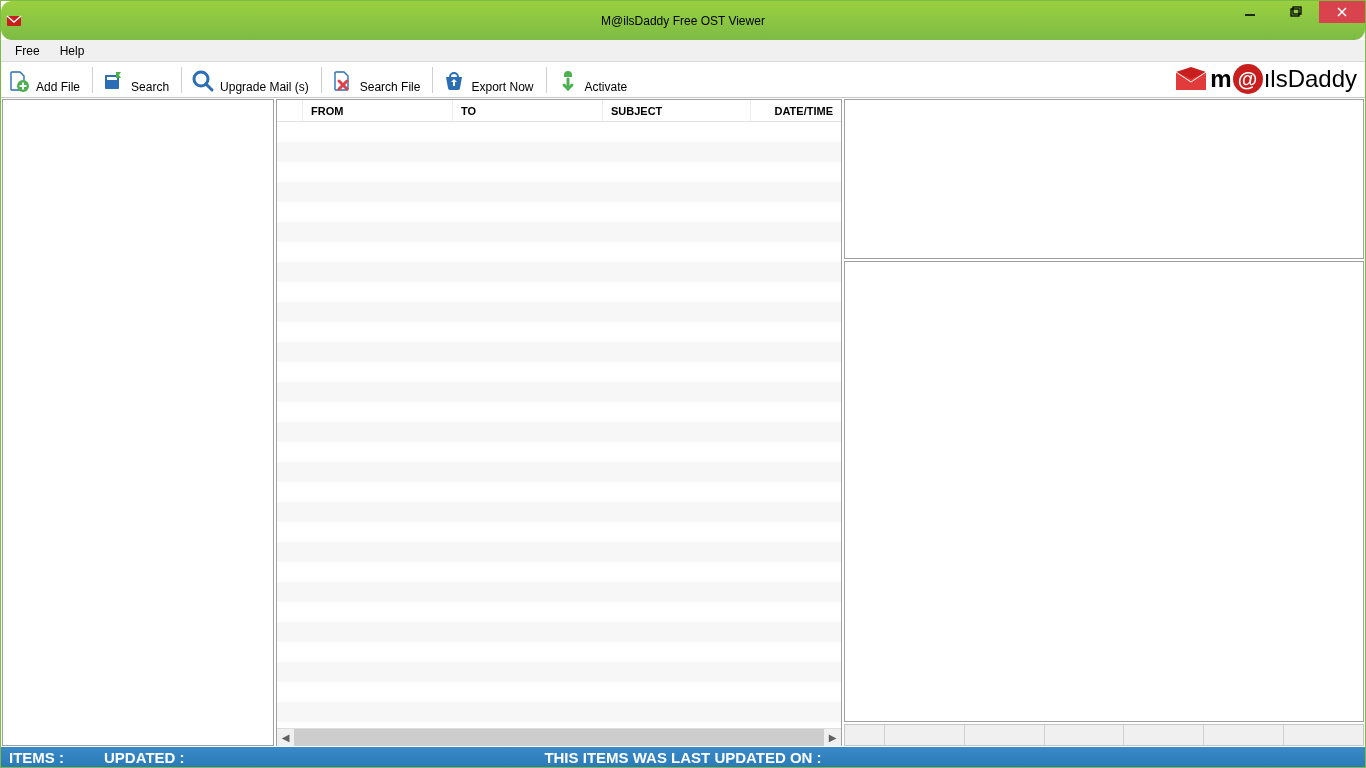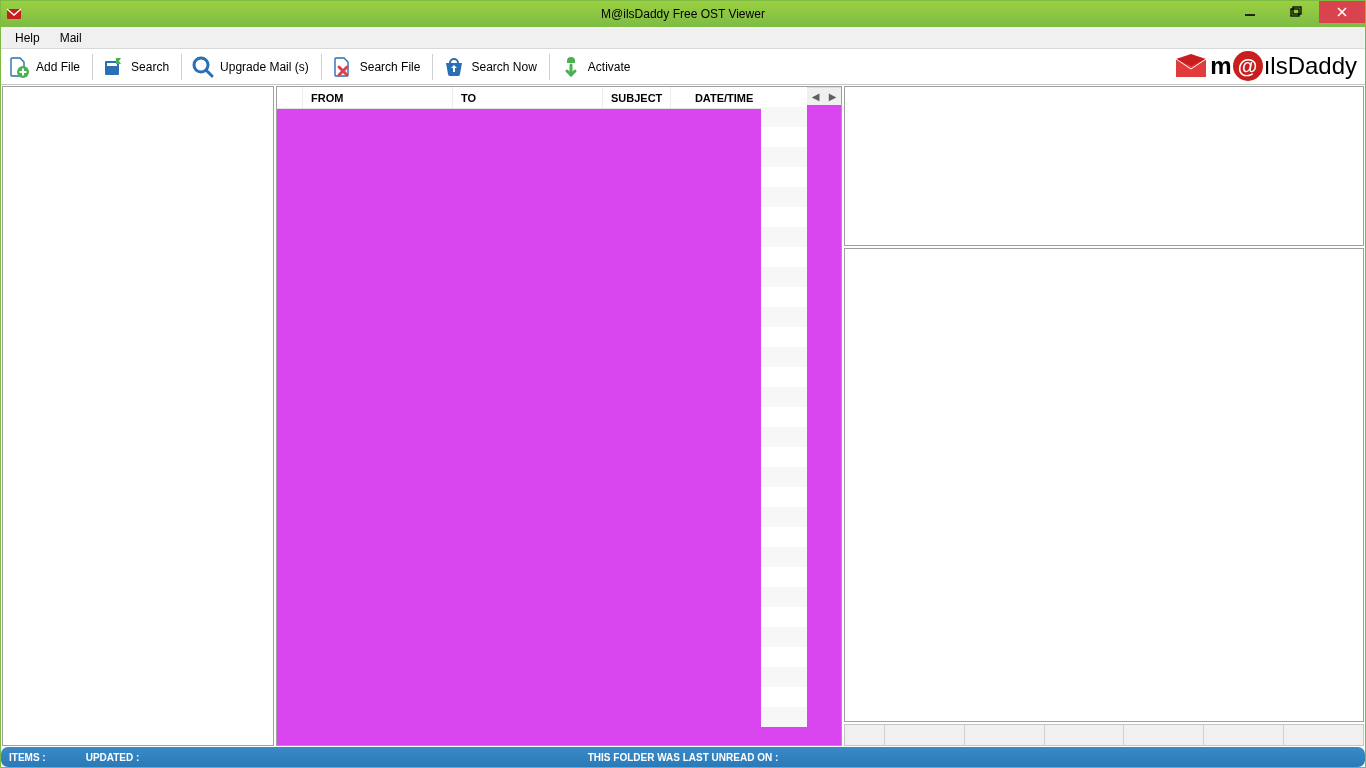--- a/index.html
+++ b/index.html
@@ -8,26 +8,27 @@
     font-size: 12px;
     color:#000;
     width:1366px; height:768px;
     overflow:hidden;
     background:#fff;
     display:flex; flex-direction:column;
     border:1px solid #7dbb45;
   }
   
   .title-bar {
-    height:26px;
+    height:39px;
     background:#8bc34a;
     background: linear-gradient(#9ad03f,#7dbb45);
     display:flex; align-items:center;
     position:relative;
     flex:none;
+    border-radius:11px;
   }
   .title-bar .app-icon {
     width:18px; height:18px; margin:0 4px;
     display:flex; align-items:center; justify-content:center;
   }
   .title-bar .title-text {
     position:absolute; left:0; right:0; text-align:center;
     font-size:12px; color:#000;
     pointer-events:none;
   }
@@ -46,21 +47,21 @@
     border-bottom:1px solid #d9d9d9; flex:none;
     padding-left:4px;
   }
   .menu-item { padding:0 10px; display:flex; align-items:center; cursor:default; }
   
   .toolbar {
     height:36px; background:#fff; display:flex; align-items:center;
     border-bottom:1px solid #c5c5c5; flex:none; position:relative;
   }
   .tb-btn {
-    display:flex; align-items:center; height:30px; margin:0 2px;
+    display:flex; align-items:flex-end; height:30px; margin:0 2px;
     padding:0 6px 0 2px; cursor:default; border:1px solid transparent;
     border-radius:2px;
   }
   .tb-sep { width:1px; height:26px; background:#d0d0d0; margin:0 3px; }
   .tb-icon { width:26px; height:26px; display:flex; align-items:center; justify-content:center; margin-right:4px; }
   .tb-label { font-size:12px; }
   .brand-logo {
     position:absolute; right:8px; top:2px;
     font-weight:bold; font-size:24px; display:flex; align-items:center;
   }
@@ -72,21 +73,21 @@
   }
   .brand-logo .ls { color:#000; font-weight:normal; font-size:24px; }
   .brand-envelope { width:34px; height:26px; margin-right:2px; }
   
   .workspace { flex:1; display:flex; min-height:0; }
   .tree-panel {
     width:272px; border:1px solid #a0a0a0; margin:1px; background:#fff; flex:none;
   }
   .center-panel {
     flex:1; border:1px solid #a0a0a0; margin:1px; background:#d946ef;
-    display:flex; flex-direction:row; min-width:0;
+    display:flex; flex-direction:column; min-width:0;
   }
   .right-panel {
     width:520px; margin:1px; display:flex; flex-direction:column; flex:none;
   }
   .right-top { height:160px; border:1px solid #a0a0a0; background:#fff; margin-bottom:2px; }
   .right-mid { flex:1; border:1px solid #a0a0a0; background:#fff; }
   .right-bottom { height:22px; display:flex; border:1px solid #c5c5c5; background:#f0f0f0; margin-top:2px; }
   .att-cell { flex:1; border-right:1px solid #d0d0d0; }
   .att-cell:first-child { flex:0 0 40px; }
   .att-cell:last-child { border-right:none; }
@@ -112,22 +113,22 @@
     height:17px; background:#f0f0f0; border-top:1px solid #ddd;
     display:flex; align-items:center; flex:none;
   }
   .hs-btn { width:17px; height:17px; display:flex; align-items:center; justify-content:center; color:#606060; font-size:10px; background:#f0f0f0; }
   .hs-track { flex:1; height:17px; background:#e9e9e9; position:relative; }
   .hs-thumb { position:absolute; left:0; top:0; bottom:0; right:0; background:#cdcdcd; }
   
   .status-bar {
     height:20px; background:#2a7ab8;
     background: linear-gradient(#3a8ac8,#2a7ab8);
-    color:#fff; display:flex; align-items:center; font-size:10px; font-weight:bold;
-    flex:none; padding:0 8px;border-radius:7px;
+    color:#fff; display:flex; align-items:center; font-size:15px; font-weight:bold;
+    flex:none; padding:0 8px;
   }
   .status-bar .sb-left { display:flex; gap:40px; }
   .status-bar .sb-center { position:absolute; left:0; right:0; text-align:center; pointer-events:none; }
   .status-bar { position:relative; }
 </style>
 </head>
 <body>
 
 <div class="title-bar">
   <div class="app-icon">
@@ -152,22 +153,22 @@
     <div class="win-btn win-close">
       <svg width="12" height="12">
         <line x1="2" y1="2" x2="10" y2="10" stroke="#fff" stroke-width="1.6"></line>
         <line x1="10" y1="2" x2="2" y2="10" stroke="#fff" stroke-width="1.6"></line>
       </svg>
     </div>
   </div>
 </div>
 
 <div class="menu-bar">
+  <div class="menu-item">Free</div>
   <div class="menu-item">Help</div>
-  <div class="menu-item">Mail</div>
 </div>
 
 <div class="toolbar">
   <div class="tb-btn">
     <span class="tb-icon">
       <svg width="24" height="24" viewBox="0 0 24 24">
         <path d="M5 3 h8 l4 4 v13 a1 1 0 0 1 -1 1 h-11 a1 1 0 0 1 -1 -1 v-16 a1 1 0 0 1 1 -1 z" fill="#fff" stroke="#2a6fb5" stroke-width="1.4"></path>
         <circle cx="16" cy="17" r="6" fill="#4caf50"></circle>
         <line x1="16" y1="13.5" x2="16" y2="20.5" stroke="#fff" stroke-width="2"></line>
         <line x1="12.5" y1="17" x2="19.5" y2="17" stroke="#fff" stroke-width="2"></line>
@@ -213,21 +214,21 @@
   <div class="tb-sep"></div>
 
   <div class="tb-btn">
     <span class="tb-icon">
       <svg width="24" height="24" viewBox="0 0 24 24">
         <path d="M4 8 h16 l-2 11 a2 2 0 0 1 -2 2 h-8 a2 2 0 0 1 -2 -2 z" fill="#2a6fb5"></path>
         <path d="M8 8 a4 4 0 0 1 8 0" fill="none" stroke="#2a6fb5" stroke-width="2"></path>
         <path d="M12 10 l3 3 h-2 v4 h-2 v-4 h-2 z" fill="#fff"></path>
       </svg>
     </span>
-    <span class="tb-label">Search Now</span>
+    <span class="tb-label">Export Now</span>
   </div>
   <div class="tb-sep"></div>
 
   <div class="tb-btn">
     <span class="tb-icon">
       <svg width="24" height="24" viewBox="0 0 24 24">
         <path d="M12 2 a4 4 0 0 1 4 4 v2 h-8 v-2 a4 4 0 0 1 4 -4 z" fill="#4caf50"></path>
         <line x1="12" y1="10" x2="12" y2="20" stroke="#4caf50" stroke-width="3" stroke-linecap="round"></line>
         <polyline points="8,16 12,20 16,16" fill="none" stroke="#4caf50" stroke-width="3" stroke-linecap="round" stroke-linejoin="round"></polyline>
       </svg>
@@ -316,14 +317,14 @@
       <div class="att-cell"></div>
     </div>
   </div>
 </div>
 
 <div class="status-bar">
   <div class="sb-left">
     <span>ITEMS :</span>
     <span>UPDATED :</span>
   </div>
-  <div class="sb-center">THIS FOLDER WAS LAST UNREAD ON :</div>
+  <div class="sb-center">THIS ITEMS WAS LAST UPDATED ON :</div>
 </div>
 
 </body></html>

